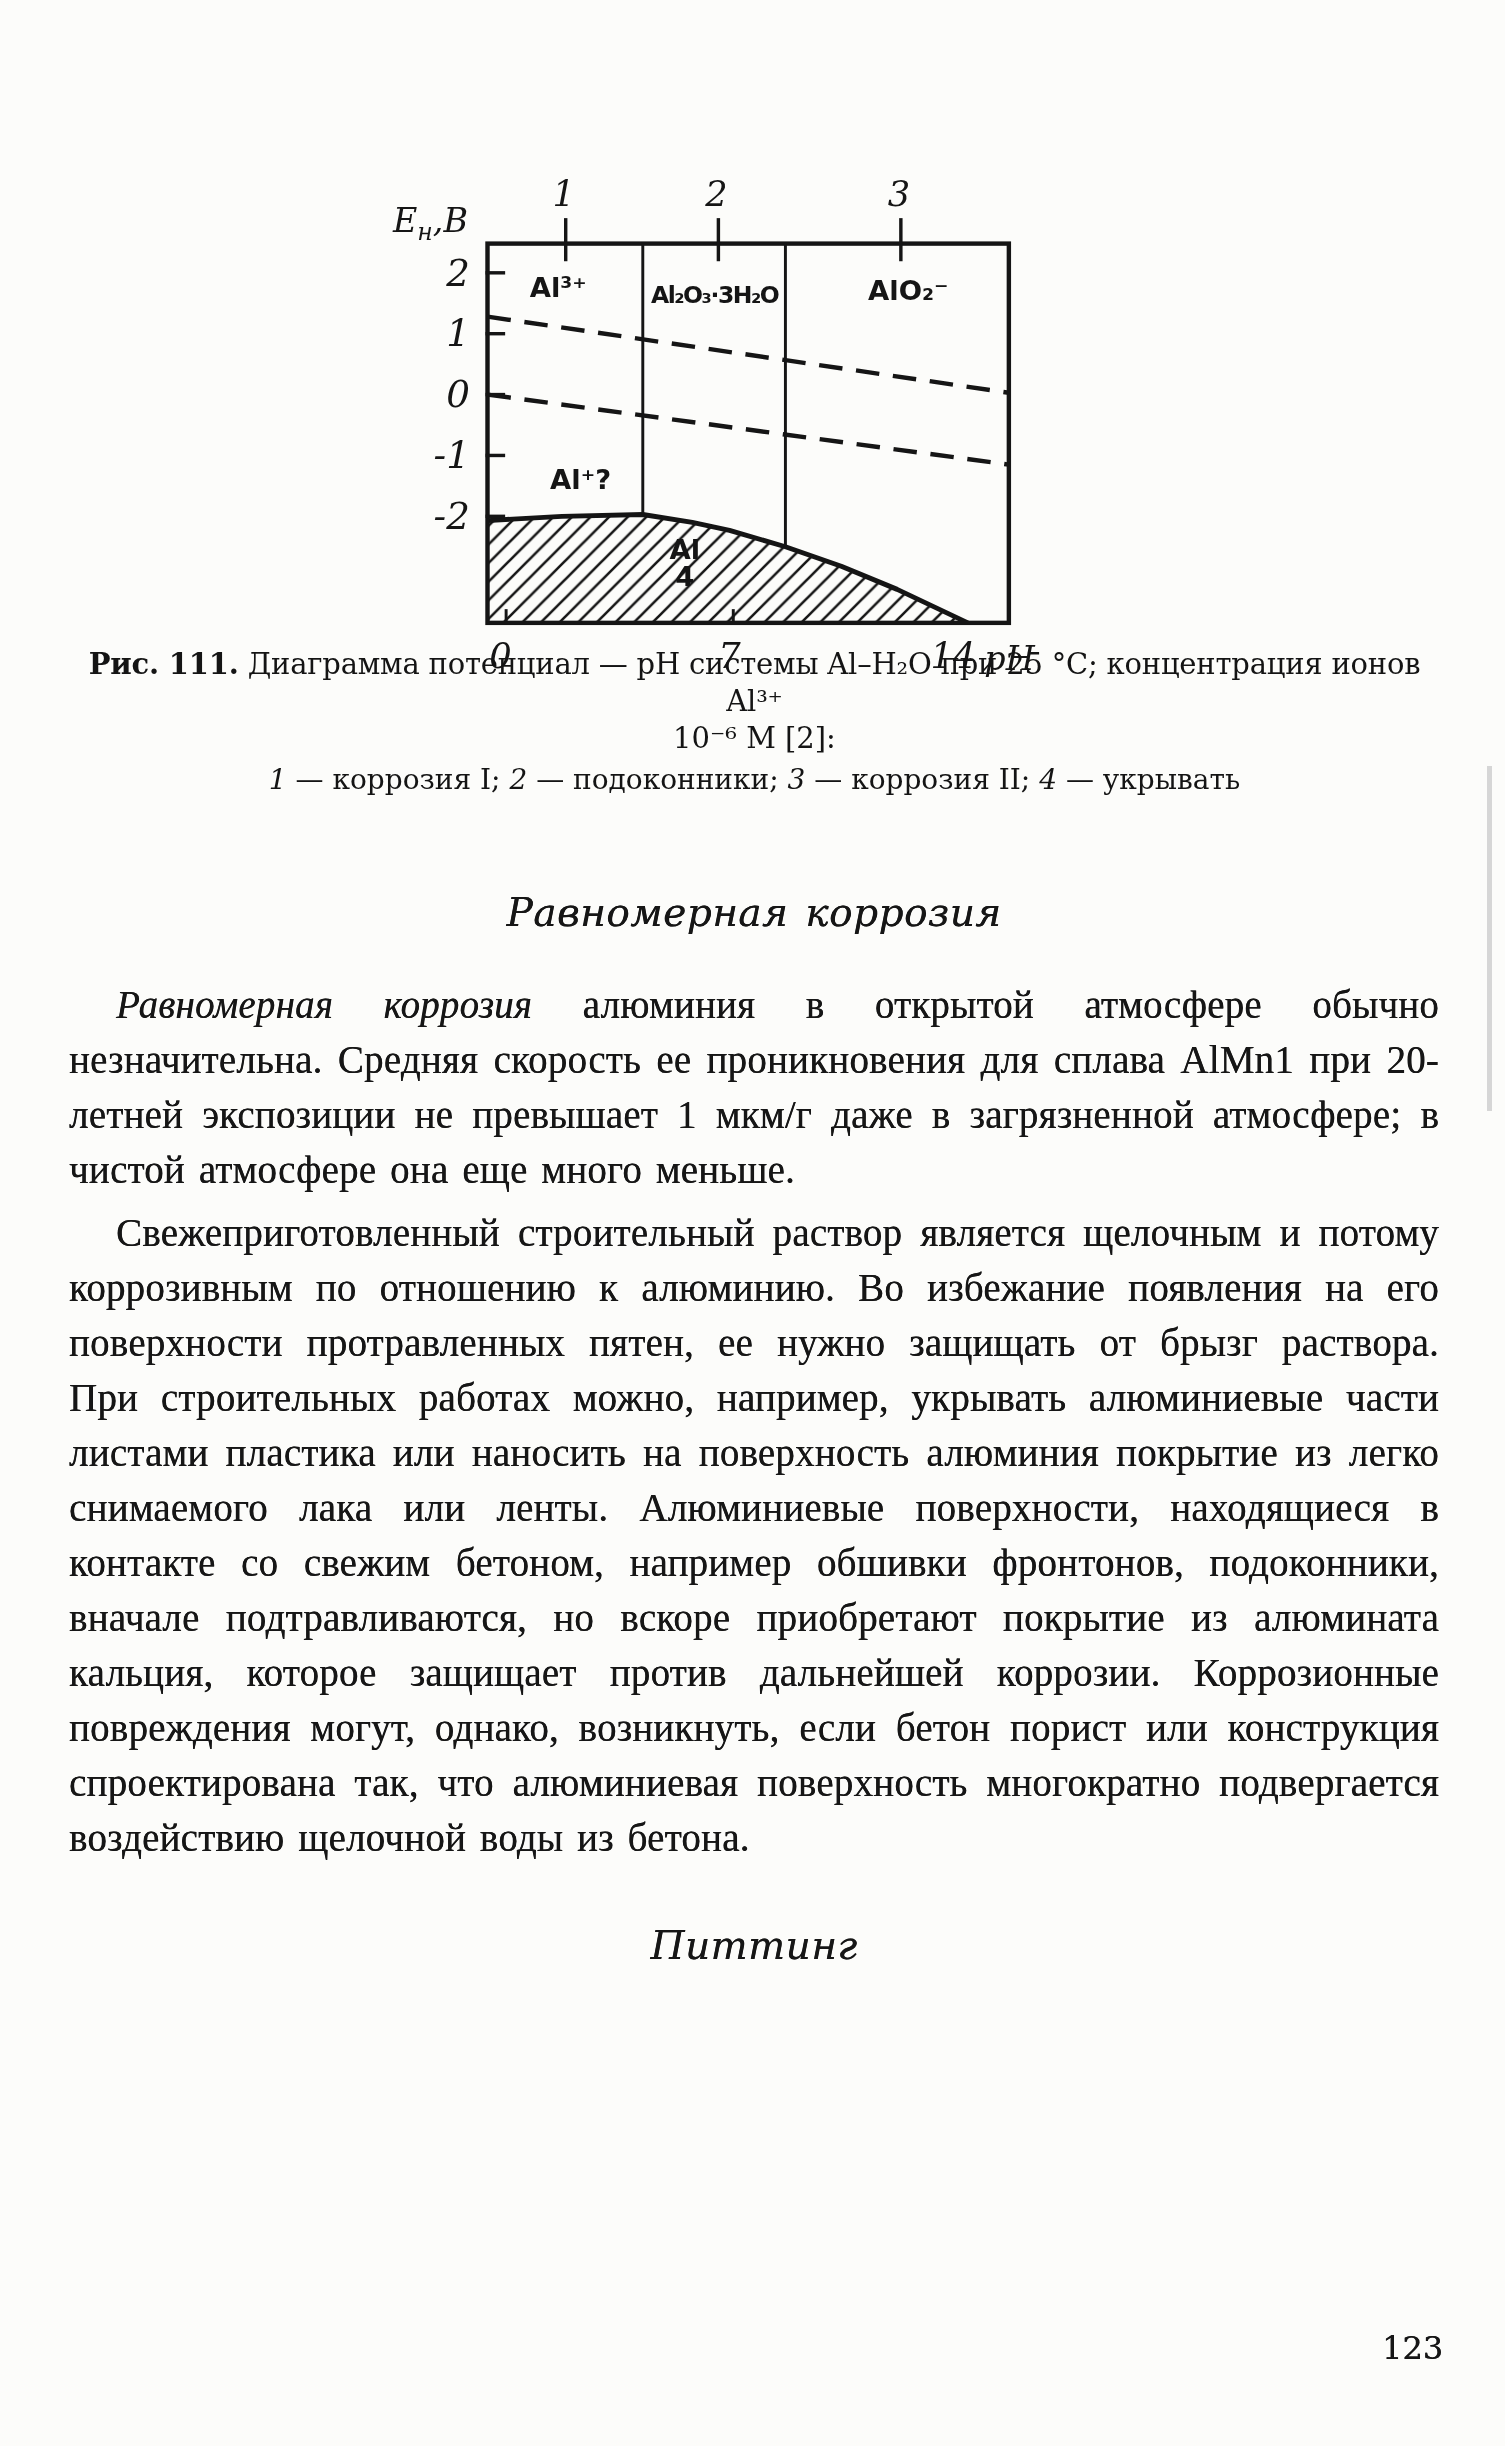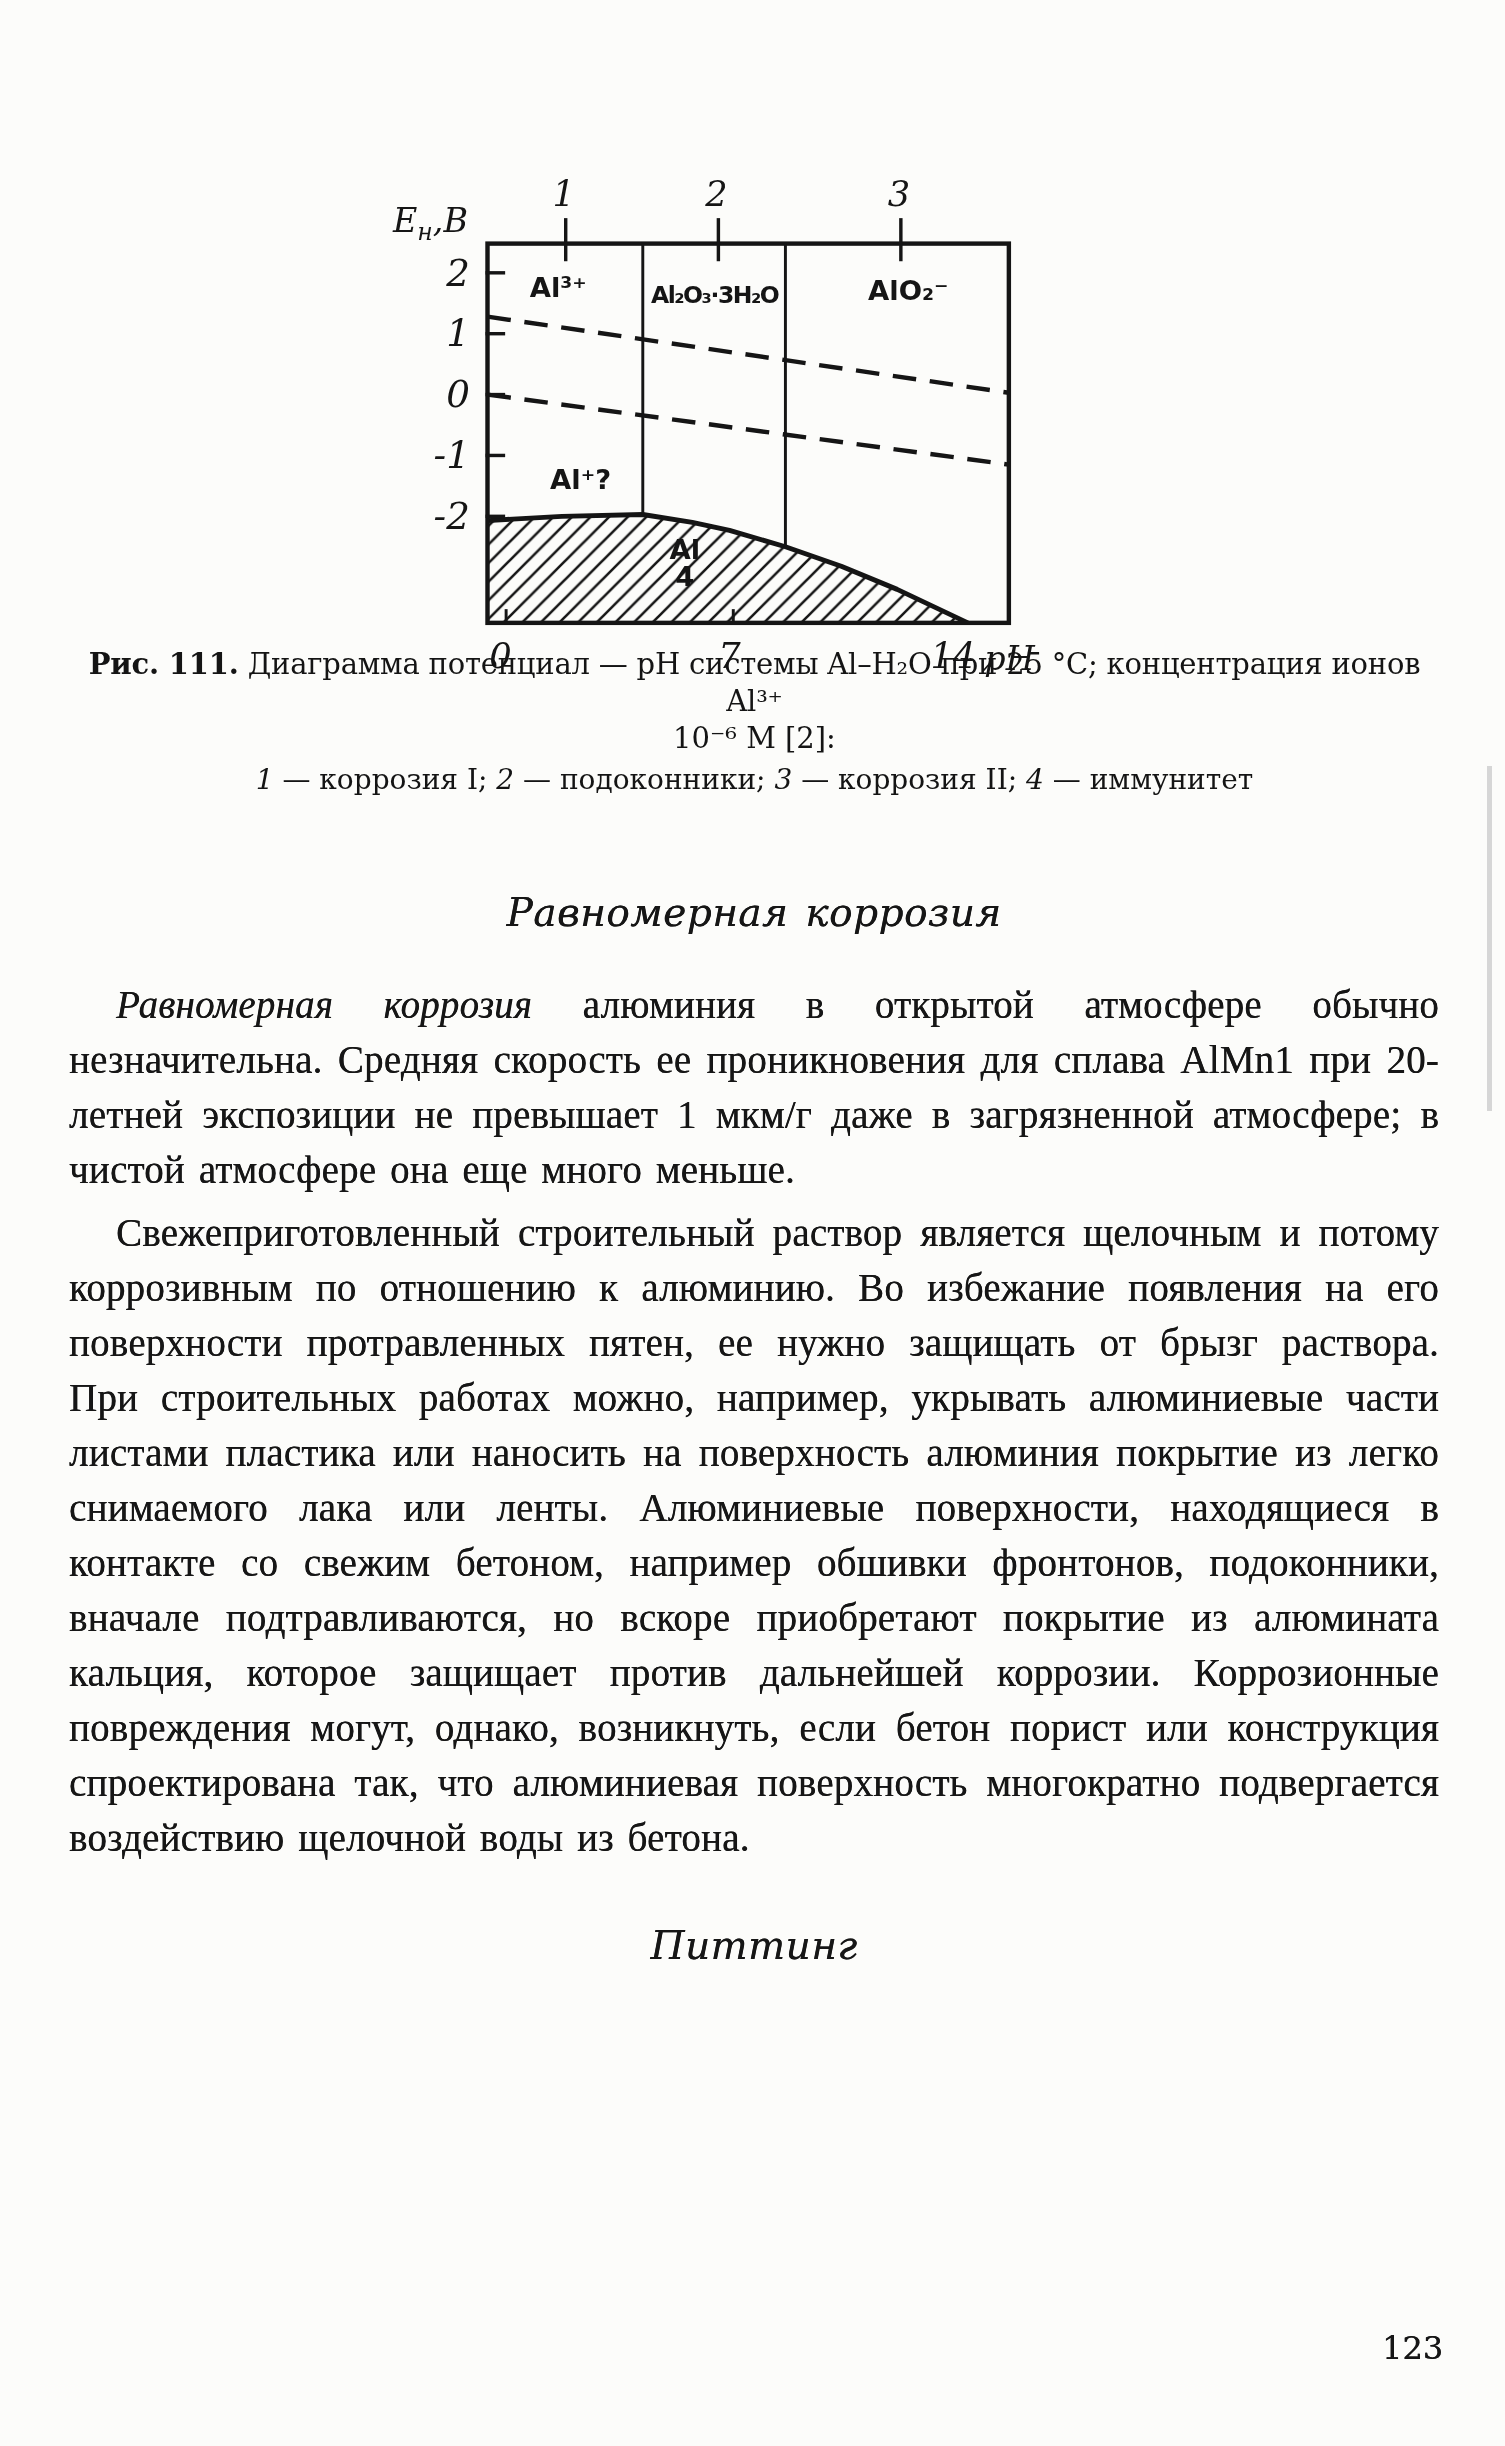--- a/index.html
+++ b/index.html
@@ -81,21 +81,21 @@
         <text x="654.4000000000001" y="132.77046548956662" text-anchor="middle" font-size="28" letter-spacing="0" font-weight="bold" font-family="&quot;DejaVu Sans&quot;, sans-serif">AlO₂⁻</text>
         <text x="320" y="325.338683788122" text-anchor="middle" font-size="28" letter-spacing="0" font-weight="bold" font-family="&quot;DejaVu Sans&quot;, sans-serif">Al⁺?</text>
         <text x="426.4" y="396.77528089887636" text-anchor="middle" font-size="28" letter-spacing="0" font-weight="bold" font-family="&quot;DejaVu Sans&quot;, sans-serif">Al</text>
         <text x="426.4" y="424.72873194221506" text-anchor="middle" font-size="28" letter-spacing="0" font-weight="bold" font-family="&quot;DejaVu Sans&quot;, sans-serif">4</text>
       </svg>
   </div>
 
   <div class="caption">
     <div class="cap-line1"><span style="font-weight: bold;">Рис. 111.</span><span> Диаграмма потенциал — pH системы Al–H₂O при 25 °С; концентрация ионов Al³⁺</span></div>
     <div class="cap-line2">10⁻⁶ М [2]:</div>
-    <div class="cap-line3"><span style="font-style: italic;">1</span><span> — коррозия I; </span><span style="font-style: italic;">2</span><span> — подоконники; </span><span style="font-style: italic;">3</span><span> — коррозия II; </span><span style="font-style: italic;">4</span><span> — иммунитет</span></div>
+    <div class="cap-line3"><span style="font-style: italic;">1</span><span> — коррозия I; </span><span style="font-style: italic;">2</span><span> — подоконники; </span><span style="font-style: italic;">3</span><span> — коррозия II; </span><span style="font-style: italic;">4</span><span> — укрывать</span></div>
   </div>
 
   <div class="text-col">
     <h2 class="section-heading">Равномерная коррозия</h2>
     <p class="para"><span style="font-style: italic;">Равномерная коррозия</span><span> алюминия в открытой атмосфере обычно незначительна. Средняя скорость ее проникновения для сплава AlMn1 при 20-летней экспозиции не превышает 1 мкм/г даже в загрязненной атмосфере; в чистой атмосфере она еще много меньше.</span></p>
     <p class="para"><span>Свежеприготовленный строительный раствор является щелочным и потому коррозивным по отношению к алюминию. Во избежание появления на его поверхности протравленных пятен, ее нужно защищать от брызг раствора. При строительных работах можно, например, укрывать алюминиевые части листами пластика или наносить на поверхность алюминия покрытие из легко снимаемого лака или ленты. Алюминиевые поверхности, находящиеся в контакте со свежим бетоном, например обшивки фронтонов, подоконники, вначале подтравливаются, но вскоре приобретают покрытие из алюмината кальция, которое защищает против дальнейшей коррозии. Коррозионные повреждения могут, однако, возникнуть, если бетон порист или конструкция спроектирована так, что алюминиевая поверхность многократно подвергается воздействию щелочной воды из бетона.</span></p>
     <h2 class="section-heading second">Питтинг</h2>
 
   </div>
 

